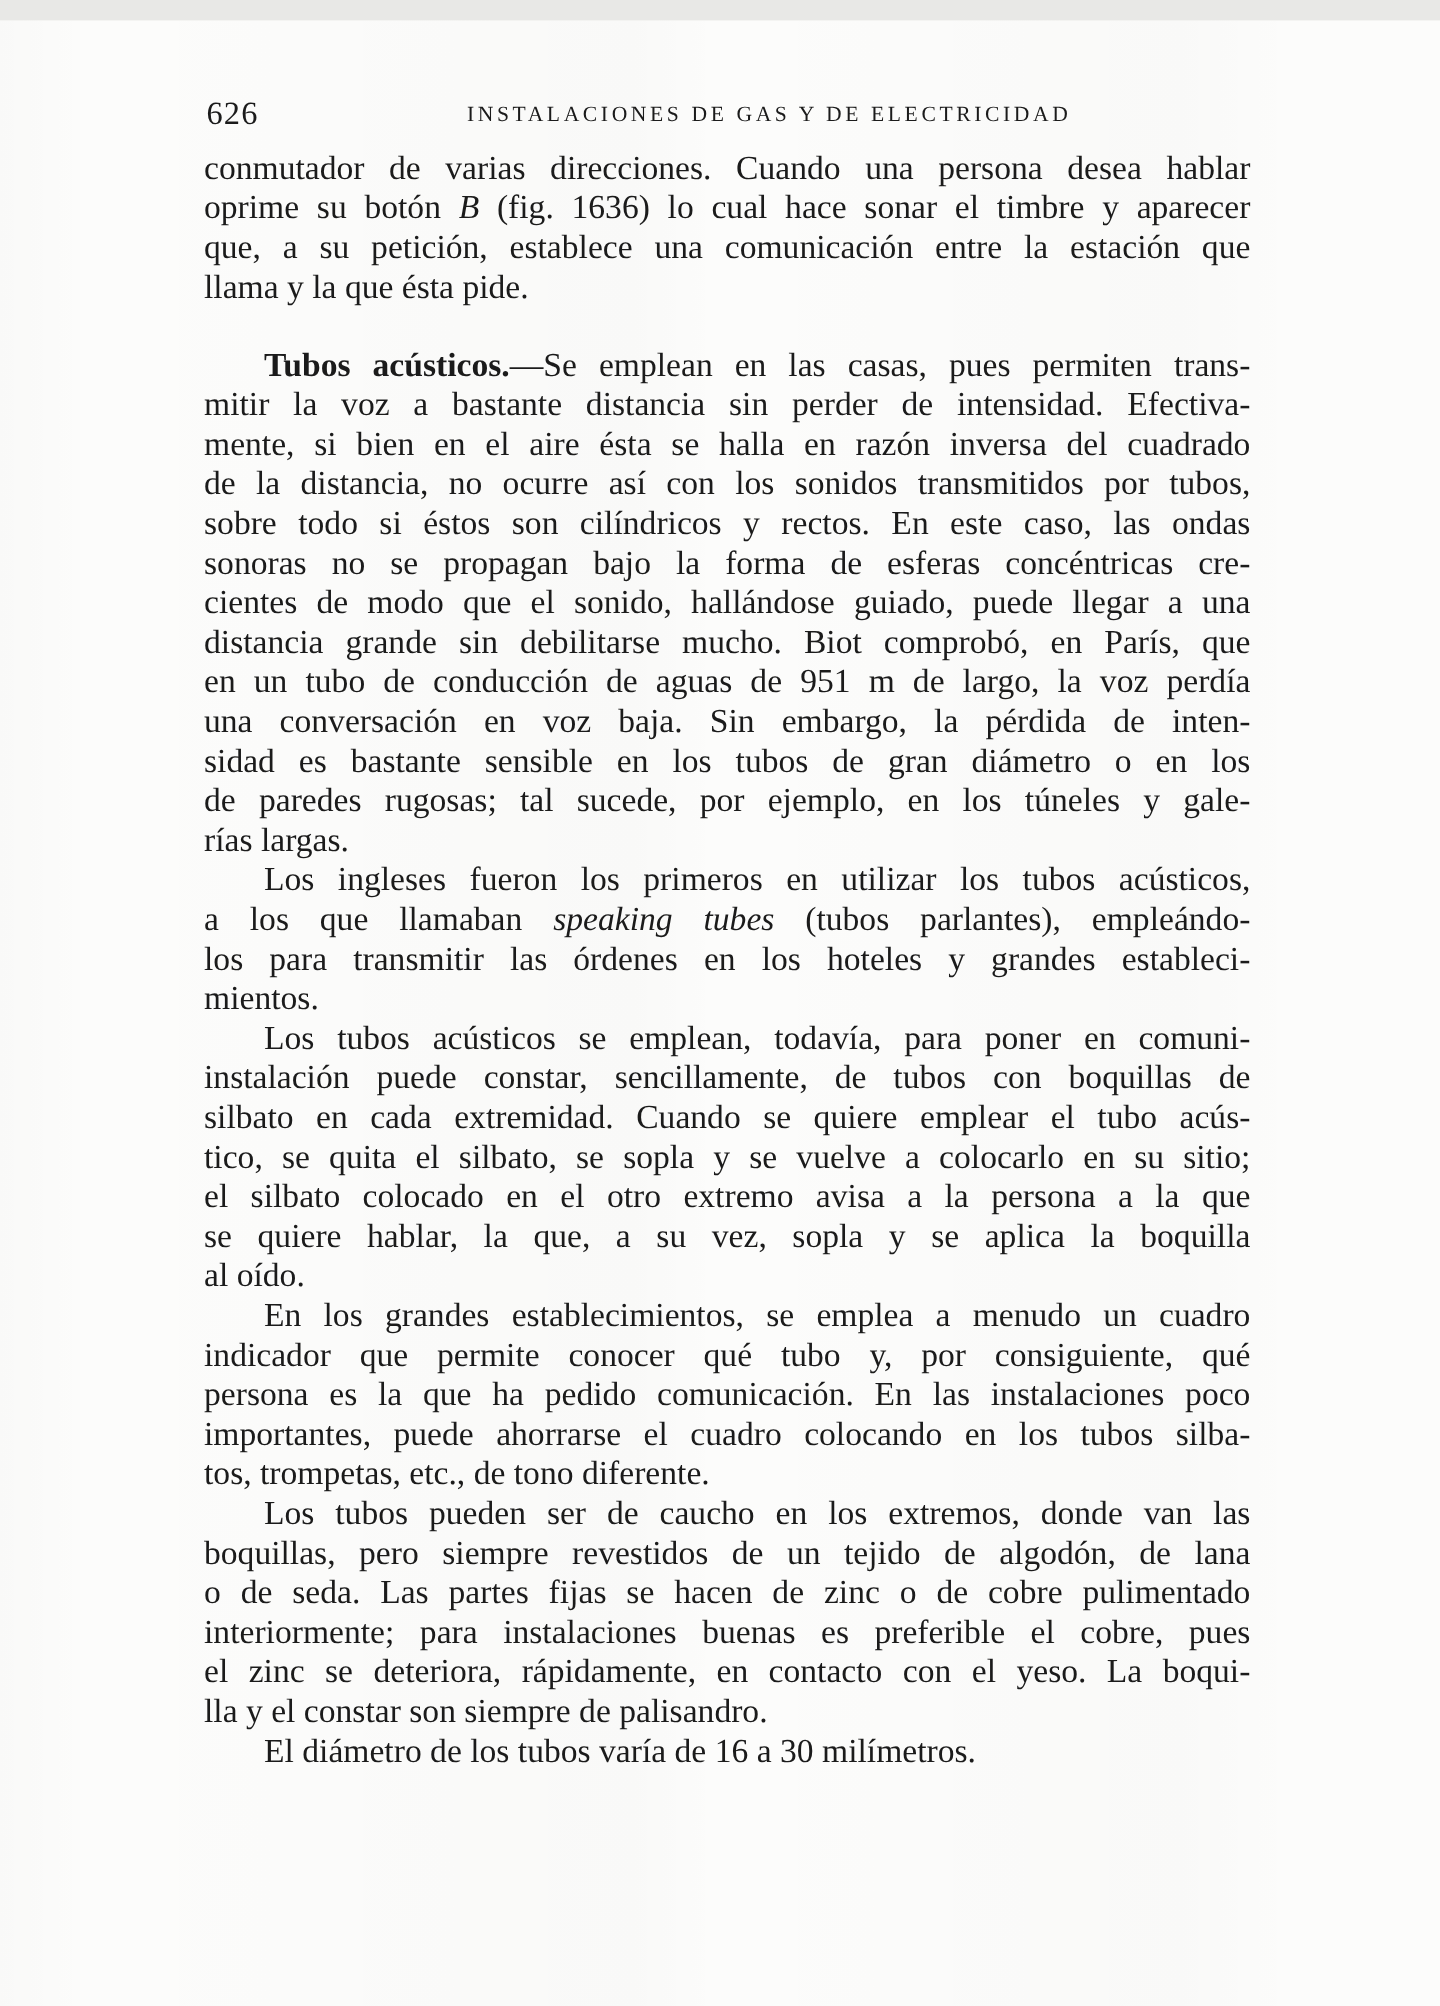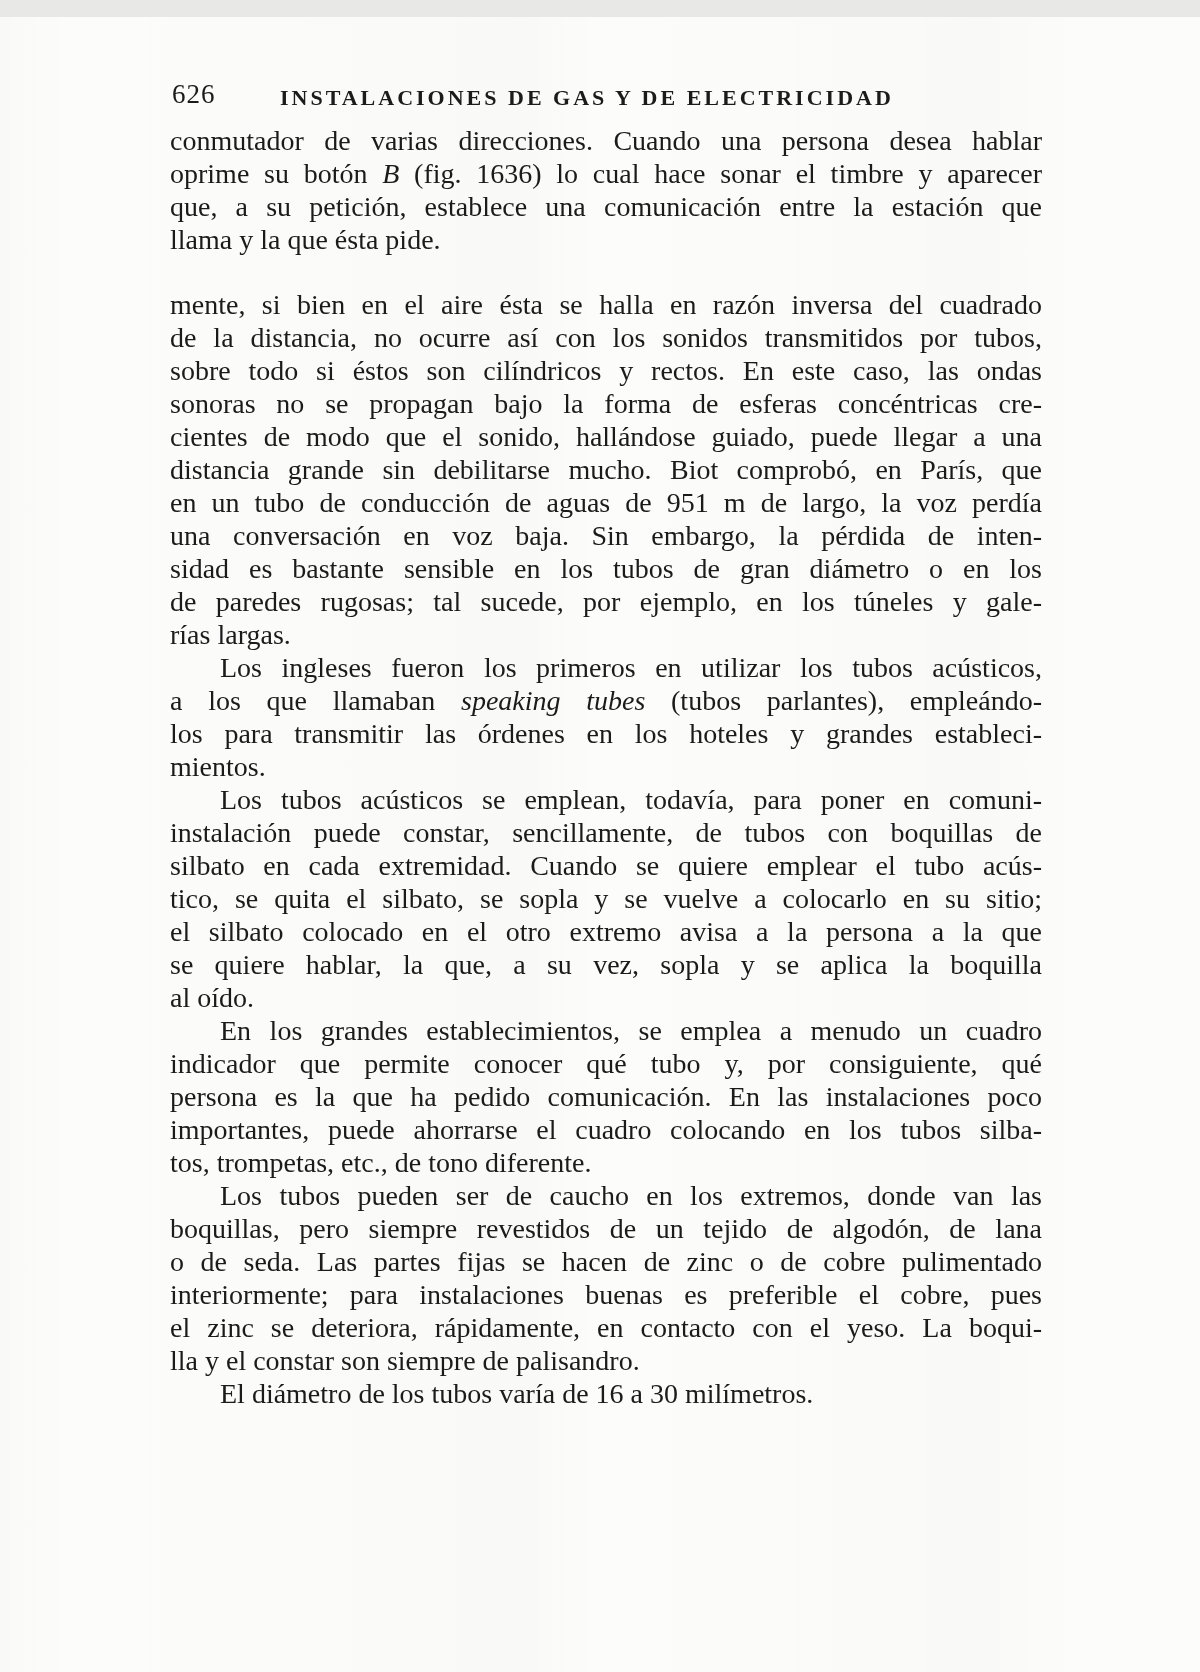--- a/index.html
+++ b/index.html
@@ -41,23 +41,23 @@
     left: 2px;
     top: 0;
     font-size: 27px;
     letter-spacing: 1px;
   }
   .running-title {
     position: absolute;
     left: 110px;
     right: 40px;
     top: 6px;
-    text-align: left;
-    font-size: 22px;
-    font-weight: bold;
+    text-align: center;
+    font-size: 18px;
+    font-weight: normal;
     letter-spacing: 3px;
     white-space: nowrap;
   }
   .body-text {
     position: absolute;
     left: 170px;
     top: 107px;
     width: 872px;
     font-size: 28px;
     line-height: 33px;
@@ -83,20 +83,22 @@
     <span class="running-title">INSTALACIONES DE GAS Y DE ELECTRICIDAD</span>
   </div>
   <div class="body-text">
       <div class="paragraph">
         <div class="line">conmutador de varias direcciones. Cuando una persona desea hablar</div>
         <div class="line">oprime su botón <i>B</i> (fig. 1636) lo cual hace sonar el timbre y aparecer</div>
         <div class="line">que, a su petición, establece una comunicación entre la estación que</div>
         <div class="line last">llama y la que ésta pide.</div>
       </div>
       <div class="paragraph space-before">
+        <div class="line indent"><b>Tubos acústicos.</b>—Se emplean en las casas, pues permiten trans-</div>
+        <div class="line">mitir la voz a bastante distancia sin perder de intensidad. Efectiva-</div>
         <div class="line">mente, si bien en el aire ésta se halla en razón inversa del cuadrado</div>
         <div class="line">de la distancia, no ocurre así con los sonidos transmitidos por tubos,</div>
         <div class="line">sobre todo si éstos son cilíndricos y rectos. En este caso, las ondas</div>
         <div class="line">sonoras no se propagan bajo la forma de esferas concéntricas cre-</div>
         <div class="line">cientes de modo que el sonido, hallándose guiado, puede llegar a una</div>
         <div class="line">distancia grande sin debilitarse mucho. Biot comprobó, en París, que</div>
         <div class="line">en un tubo de conducción de aguas de 951 m de largo, la voz perdía</div>
         <div class="line">una conversación en voz baja. Sin embargo, la pérdida de inten-</div>
         <div class="line">sidad es bastante sensible en los tubos de gran diámetro o en los</div>
         <div class="line">de paredes rugosas; tal sucede, por ejemplo, en los túneles y gale-</div>

